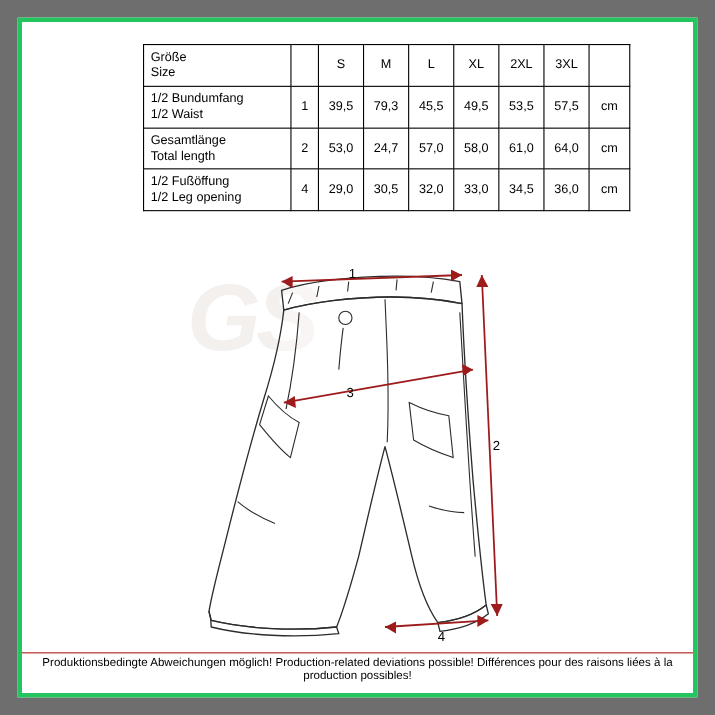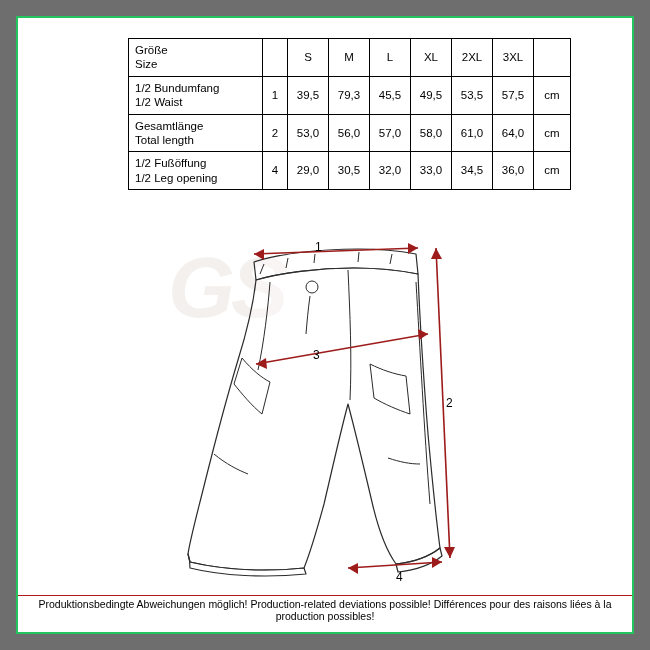--- a/index.html
+++ b/index.html
@@ -20,21 +20,21 @@
     box-sizing: border-box;
     background: #6e6e6e;
   }
   .inner-frame {
     position: absolute;
     left: 16px;
     top: 16px;
     width: 618px;
     height: 618px;
     box-sizing: border-box;
-    border: 2px solid #22c55e;
+    border: 4px solid #22c55e;
     background: #ffffff;
   }
   
   .size-table {
     position: absolute;
     left: 110px;
     top: 20px;
     border-collapse: collapse;
     font-size: 11.5px;
     color: #000;
@@ -194,21 +194,21 @@
         <td>cm</td>
       </tr>
 
       <tr>
         <td class="lbl two-line">
           <span>Gesamtlänge</span>
           <span>Total length</span>
         </td>
         <td class="numcol">2</td>
         <td>53,0</td>
-        <td>56,0</td>
+        <td>24,7</td>
         <td>57,0</td>
         <td>58,0</td>
         <td>61,0</td>
         <td>64,0</td>
         <td>cm</td>
       </tr>
 
 
       <tr>
         <td class="lbl two-line">

